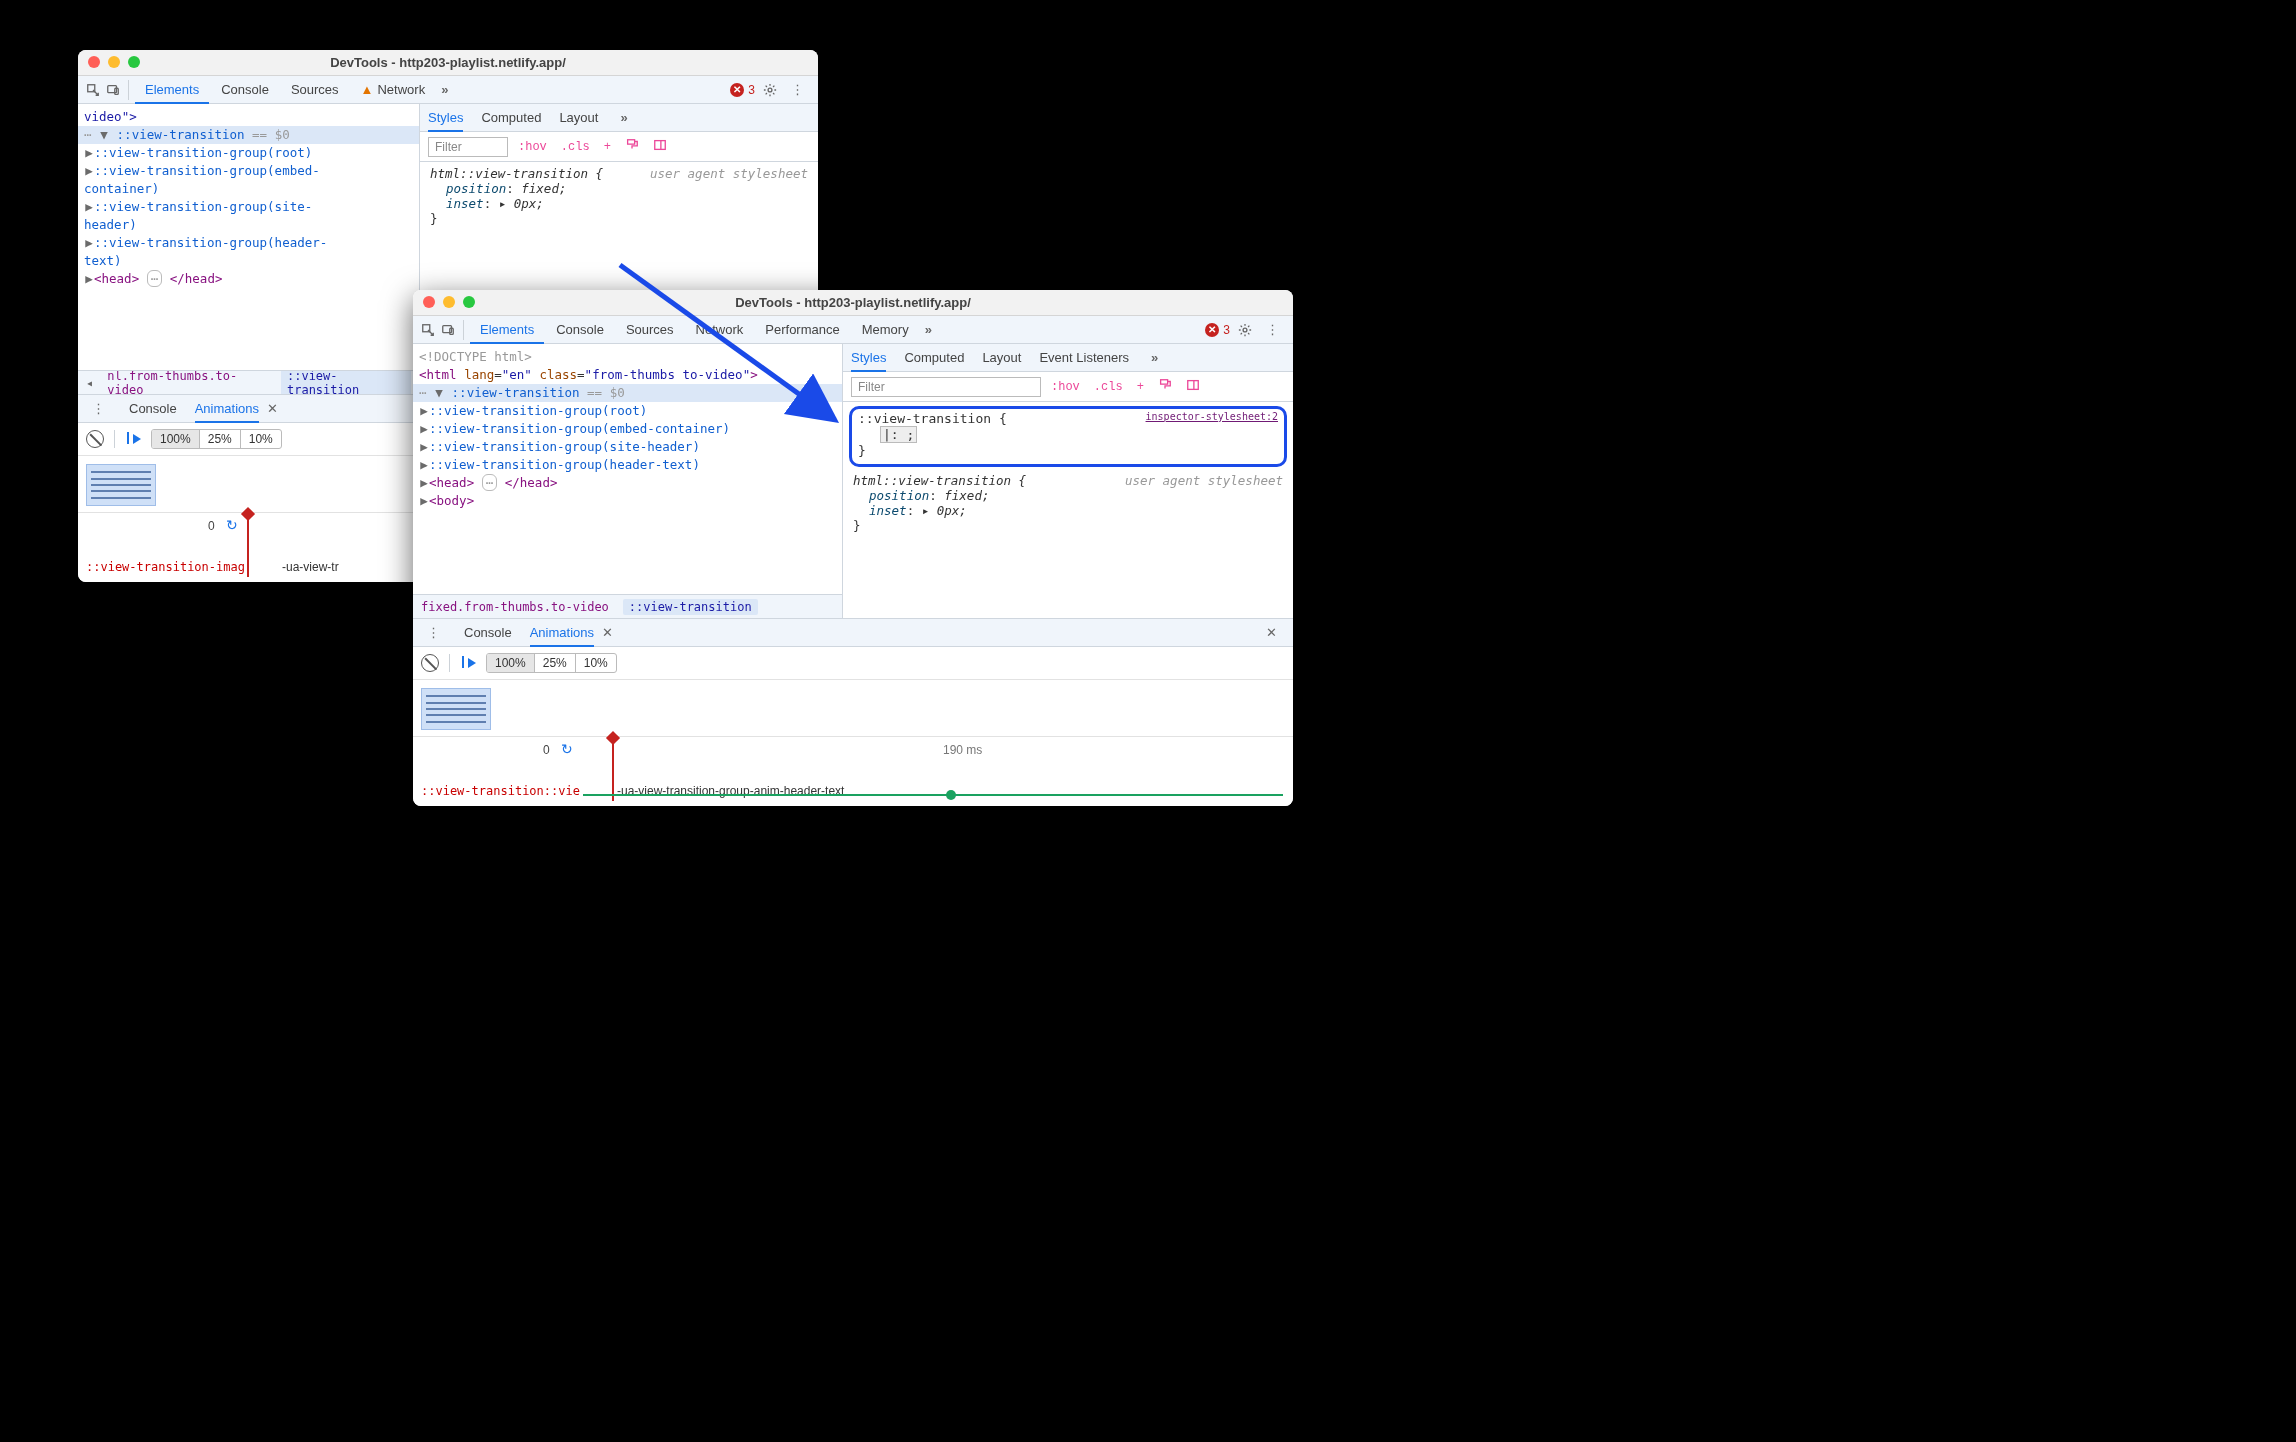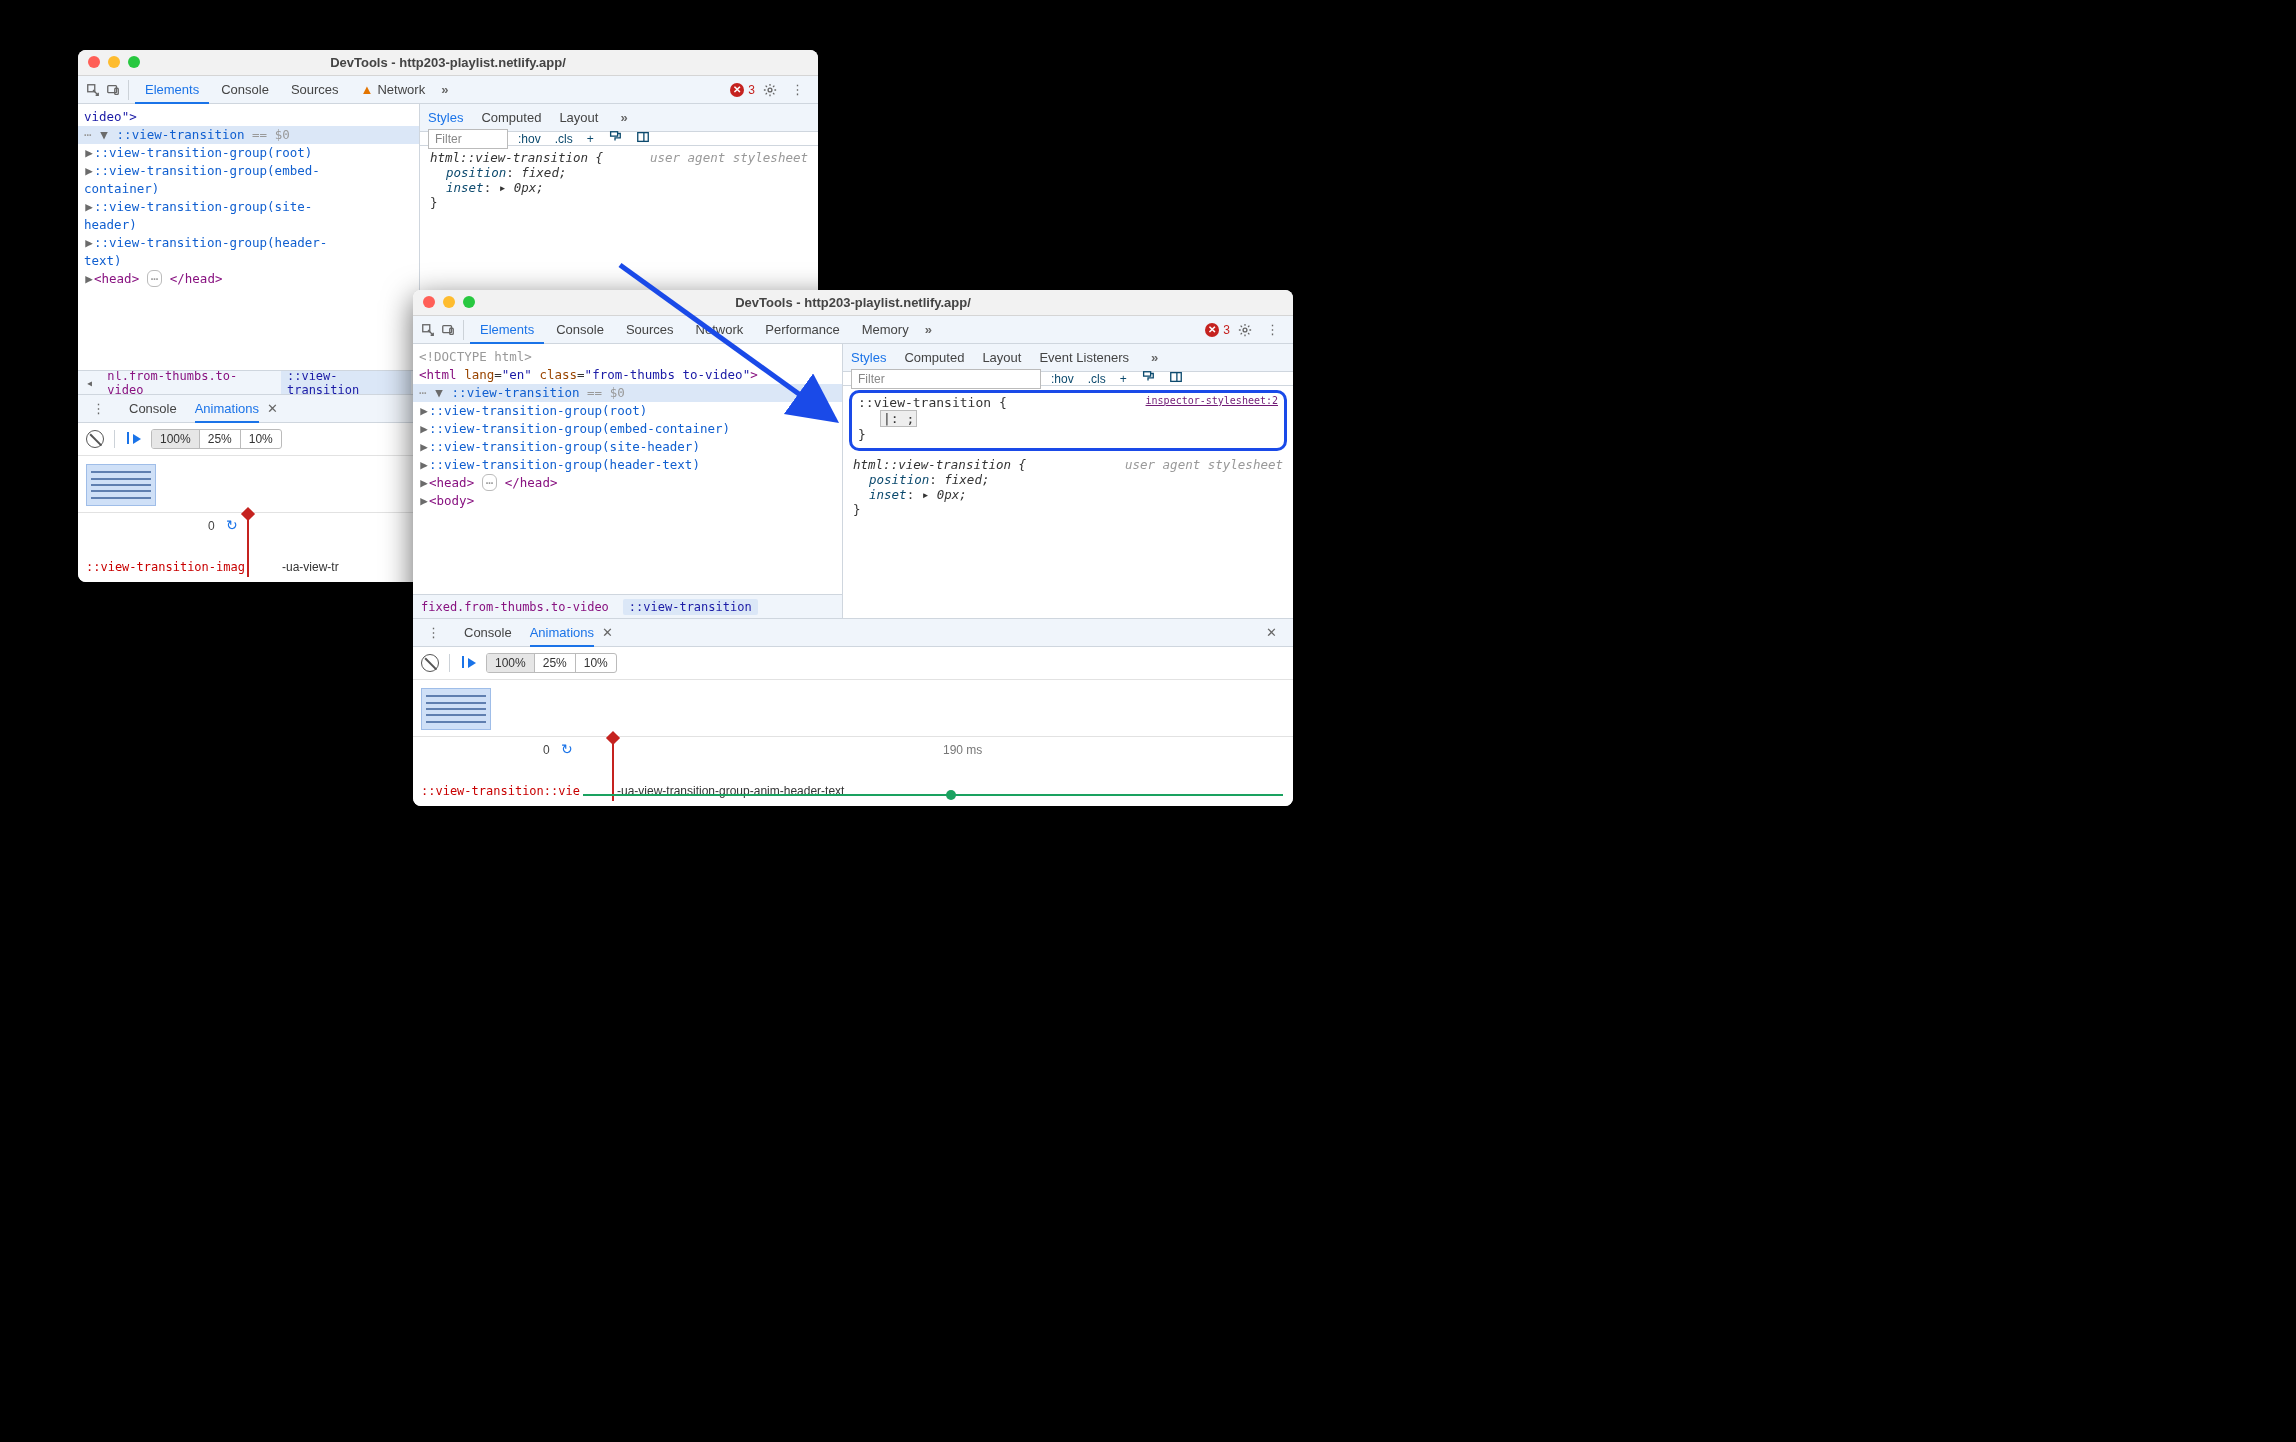--- a/index.html
+++ b/index.html
@@ -60,25 +60,25 @@
   
   .crumbs { height:24px; background:#f0f5fb; border-top:1px solid #cfd6de; display:flex; align-items:center; font-size:12px; color:#881280; padding:0 8px; gap:14px; overflow:hidden;}
   .crumbs .chev { color:#666; }
   .crumb.sel { background:#dbe7f7; color:#1a1aa6; padding:1px 6px; border-radius:2px; }
 
   
   .subtabs { display:flex; height:28px; border-bottom:1px solid #cfd6de; background:#f0f5fb; align-items:center; padding:0 8px; gap:18px;}
   .subtab { color:#444; }
   .subtab.active { color:#1a73e8; border-bottom:2px solid #1a73e8; height:28px; line-height:28px;}
   .filterrow {
-    display:flex; align-items:center; gap:6px; border-bottom:1px solid #cfd6de; padding:4px 8px; height:14px;
+    display:flex; align-items:center; gap:6px; border-bottom:1px solid #cfd6de; padding:4px 8px; height:30px;
     font-size:12px; color:#666; background:#fff;
   }
   .filterbox { border:1px solid #bbb; background:#fff; padding:2px 6px; width:80px; color:#888; font-size:12px;}
-  .btnsm { color:#0c4a6e; padding:0 4px; }
+  .btnsm { color:#ec4899; padding:0 4px;font-family:Liberation Mono, monospace; }
   .rule { padding:4px 10px 4px 10px; font-size:12.5px; }
   .rule .selector { color:#333; }
   .rule .ua { float:right; color:#999; font-style:italic; }
   .prop-n { color:#0c4a6e; font-style:italic; }
   .prop-v { color:#333; }
   .indentp { padding-left:16px; }
 
   .highlight-box { border:3px solid #1a4ae8; border-radius:10px; padding:2px 6px 6px 6px; margin:4px 6px 2px 6px;}
   .caret-box { display:inline-block; border:1px solid #bbb; background:#eee; padding:0 2px; margin-left:6px;}
   .link-src { float:right; color:#701a75; text-decoration:underline; font-size:10px;}

